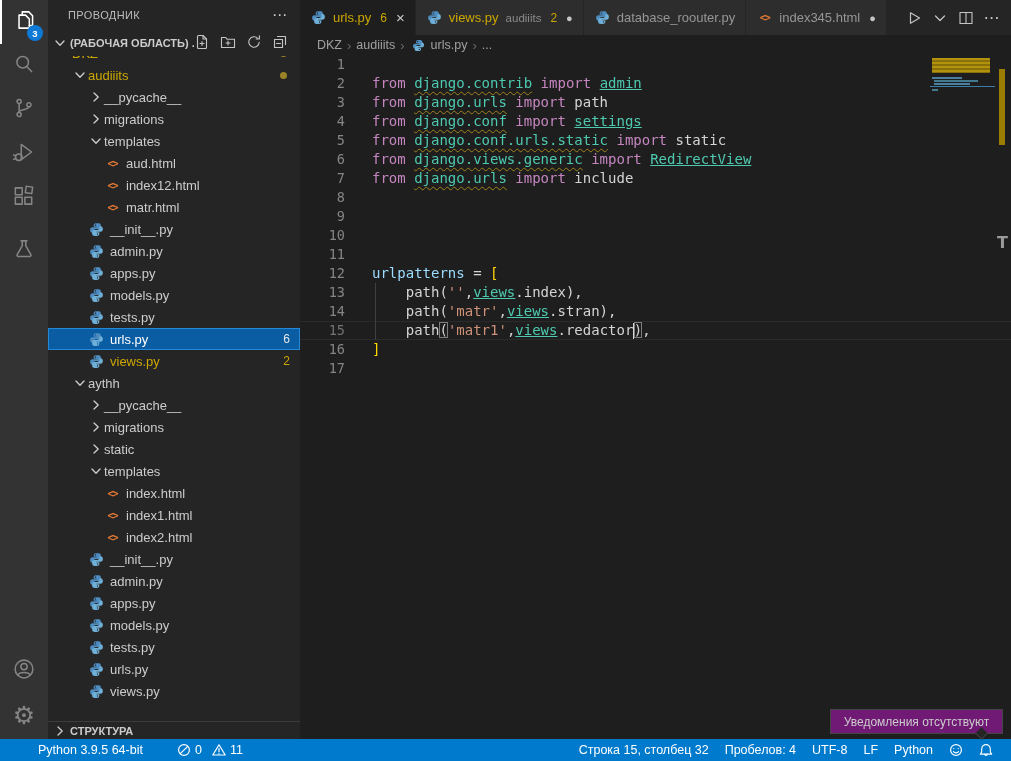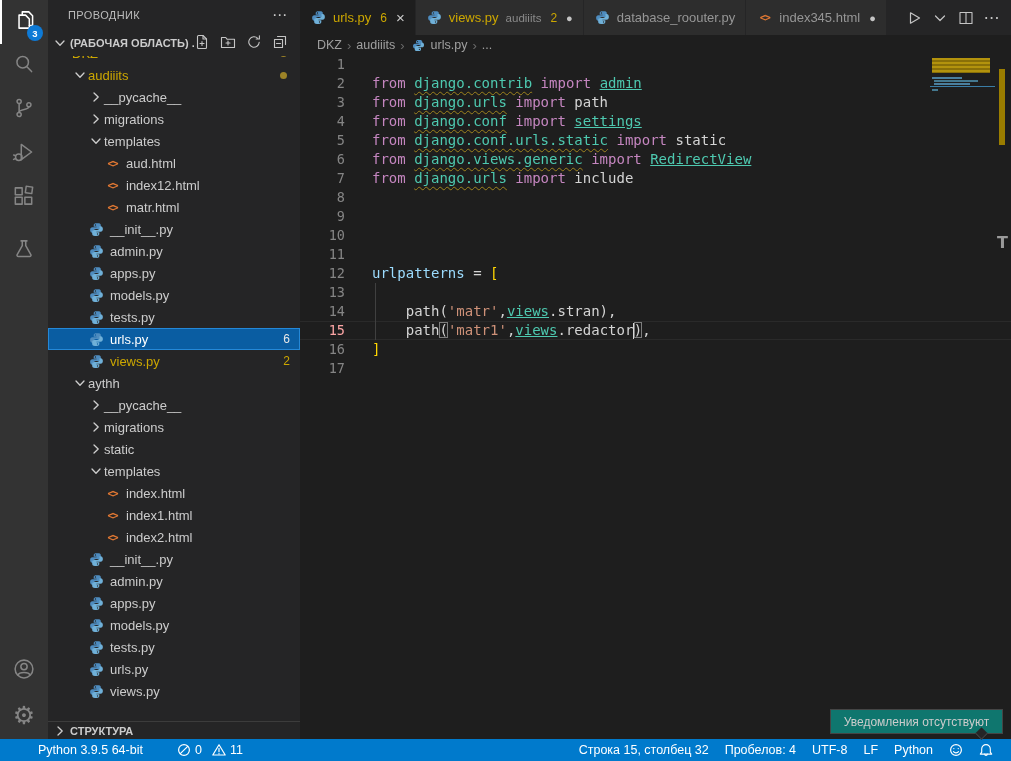--- a/index.html
+++ b/index.html
@@ -69,21 +69,21 @@
   #breadcrumbs { height:20px; display:flex; align-items:center; padding-left:17px; font-size:12.5px; color:#a0a0a0; gap:5px; }
   .bc-sep { color:#6a6a6a; font-size:13px; }
   .bc-item { display:flex; align-items:center; gap:4px; cursor:pointer; }
   .bc-item .fic { margin-right:0; }
   .bc-item .fic svg { width:13px; height:13px; }
 
   #codearea { position:absolute; top:55px; left:0; right:0; bottom:0; font-family:"DejaVu Sans Mono",monospace; }
   .cline { position:relative; height:19px; display:flex; font-size:14px; line-height:19px; white-space:pre; }
   .cline.current { box-shadow: inset 0 1px 0 #2a2a2a, inset 0 -1px 0 #2a2a2a; }
   .ln { width:45px; text-align:right; color:#858585; font-size:13.5px; flex:none; }
-  .cline.current .ln { color:#fca5a5; }
+  .cline.current .ln { color:#737373; }
   .ltext { padding-left:27px; position:relative; }
   .guide { position:absolute; left:75px; top:0; bottom:0; width:1px; background:#404040; }
   .c-kw  { color:#c586c0; }
   .c-mod { color:#4ec9b0;text-decoration:underline; }
   .c-pl  { color:#d4d4d4; }
   .c-var { color:#9cdcfe; }
   .c-str { color:#ce9178; }
   .c-br  { color:#ffd602; }
   .tok.u { text-decoration-line:underline; text-decoration-style:wavy; text-decoration-color:#9e831d;
            text-decoration-thickness:1px; text-underline-offset:3px; }
@@ -107,21 +107,21 @@
   
   #statusbar { position:absolute; left:0; top:739px; width:1011px; height:22px; background:#007acc; color:#ffffff;
                display:flex; align-items:center; font-size:12.5px; }
   #sb-left { display:flex; align-items:center; padding-left:30px; gap:18px; }
   #sb-right { margin-left:auto; display:flex; align-items:center; padding-right:10px; }
   .sb-item { display:flex; align-items:center; gap:4px; padding:0 8px; cursor:pointer; height:22px; }
   .sb-item svg { width:14px; height:14px; }
   .sb-ico { display:flex; align-items:center; }
 
   
-  #tooltip { position:absolute; left:830px; top:709px; width:173px; height:25px; background:#0f766e;
+  #tooltip { position:absolute; left:830px; top:709px; width:173px; height:25px; background:#701a75;
              border:1px solid #454545; color:#cccccc; font-size:12px; display:flex; align-items:center;
              justify-content:center; z-index:5; }
   #tooltip::after { content:""; position:absolute; right:16px; bottom:-5px; width:8px; height:8px;
                     background:#252526; border-right:1px solid #454545; border-bottom:1px solid #454545;
                     transform:rotate(45deg); }
 </style>
 </head>
 <body>
 
 <div id="app">
@@ -551,21 +551,21 @@
           <div class="cline"><span class="ln">3</span><span class="ltext"><span class="tok c-kw">from </span><span class="tok c-mod u">django.urls</span><span class="tok c-pl"> </span><span class="tok c-kw">import</span><span class="tok c-pl"> </span><span class="tok c-pl">path</span></span></div>
           <div class="cline"><span class="ln">4</span><span class="ltext"><span class="tok c-kw">from </span><span class="tok c-mod u">django.conf</span><span class="tok c-pl"> </span><span class="tok c-kw">import</span><span class="tok c-pl"> </span><span class="tok c-mod">settings</span></span></div>
           <div class="cline"><span class="ln">5</span><span class="ltext"><span class="tok c-kw">from </span><span class="tok c-mod u">django.conf.urls.static</span><span class="tok c-pl"> </span><span class="tok c-kw">import</span><span class="tok c-pl"> </span><span class="tok c-pl">static</span></span></div>
           <div class="cline"><span class="ln">6</span><span class="ltext"><span class="tok c-kw">from </span><span class="tok c-mod u">django.views.generic</span><span class="tok c-pl"> </span><span class="tok c-kw">import</span><span class="tok c-pl"> </span><span class="tok c-mod">RedirectView</span></span></div>
           <div class="cline"><span class="ln">7</span><span class="ltext"><span class="tok c-kw">from </span><span class="tok c-mod u">django.urls</span><span class="tok c-pl"> </span><span class="tok c-kw">import</span><span class="tok c-pl"> </span><span class="tok c-pl">include</span></span></div>
           <div class="cline"><span class="ln">8</span></div>
           <div class="cline"><span class="ln">9</span><span class="ltext"></span></div>
           <div class="cline"><span class="ln">10</span><span class="ltext"></span></div>
           <div class="cline"><span class="ln">11</span><span class="ltext"></span></div>
           <div class="cline"><span class="ln">12</span><span class="ltext"><span class="tok c-var">urlpatterns</span><span class="tok c-pl"> = </span><span class="tok c-br">[</span></span></div>
-          <div class="cline"><span class="ln">13</span><span class="guide"></span></div>
+          <div class="cline"><span class="ln">13</span><span class="guide"></span><span class="ltext"><span class="tok c-pl">    path(</span><span class="tok c-str">''</span><span class="tok c-pl">,</span><span class="tok c-mod">views</span><span class="tok c-pl">.index),</span></span></div>
           <div class="cline"><span class="ln">14</span><span class="guide"></span><span class="ltext"><span class="tok c-pl">    path(</span><span class="tok c-str">'matr'</span><span class="tok c-pl">,</span><span class="tok c-mod">views</span><span class="tok c-pl">.stran),</span></span></div>
           <div class="cline current"><span class="ln">15</span><span class="guide"></span><span class="ltext"><span class="tok c-pl">    path</span><span class="tok c-pl box">(</span><span class="tok c-str">'matr1'</span><span class="tok c-pl">,</span><span class="tok c-mod">views</span><span class="tok c-pl">.redactor</span><span class="cursor"></span><span class="tok c-pl box">)</span><span class="tok c-pl">,</span></span></div>
           <div class="cline"><span class="ln">16</span><span class="ltext"><span class="tok c-br">]</span></span></div>
           <div class="cline"><span class="ln">17</span><span class="ltext"></span></div>
         </div>
       <div id="minimap">
         <div class="mm-warn"></div>
         <div class="mm-b1"></div>
         <div class="mm-b2"></div>
         <div class="mm-b3"></div>

